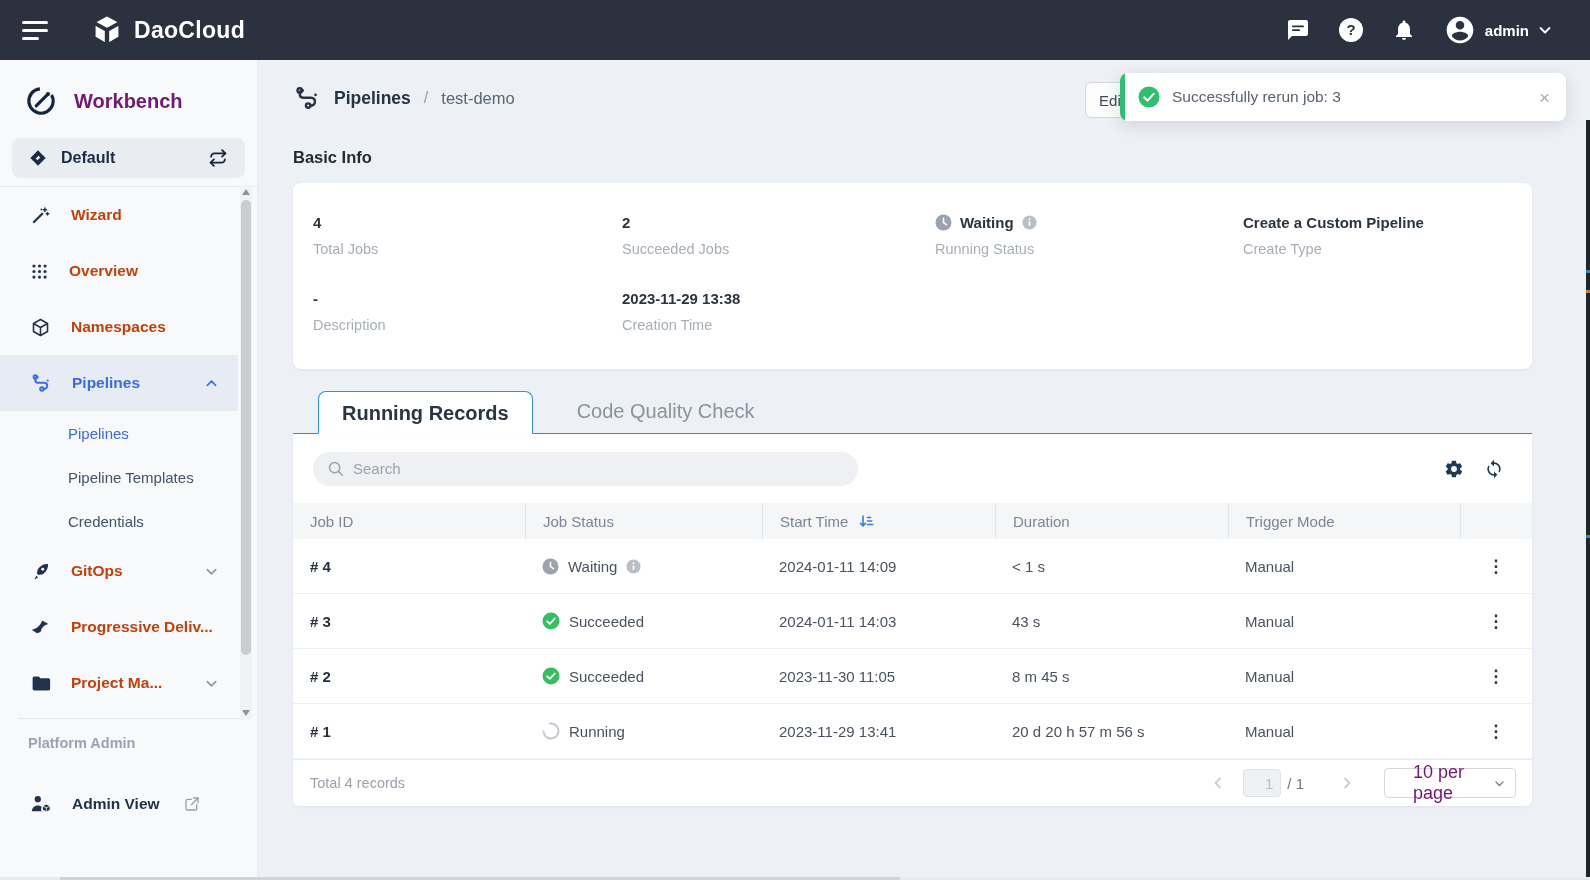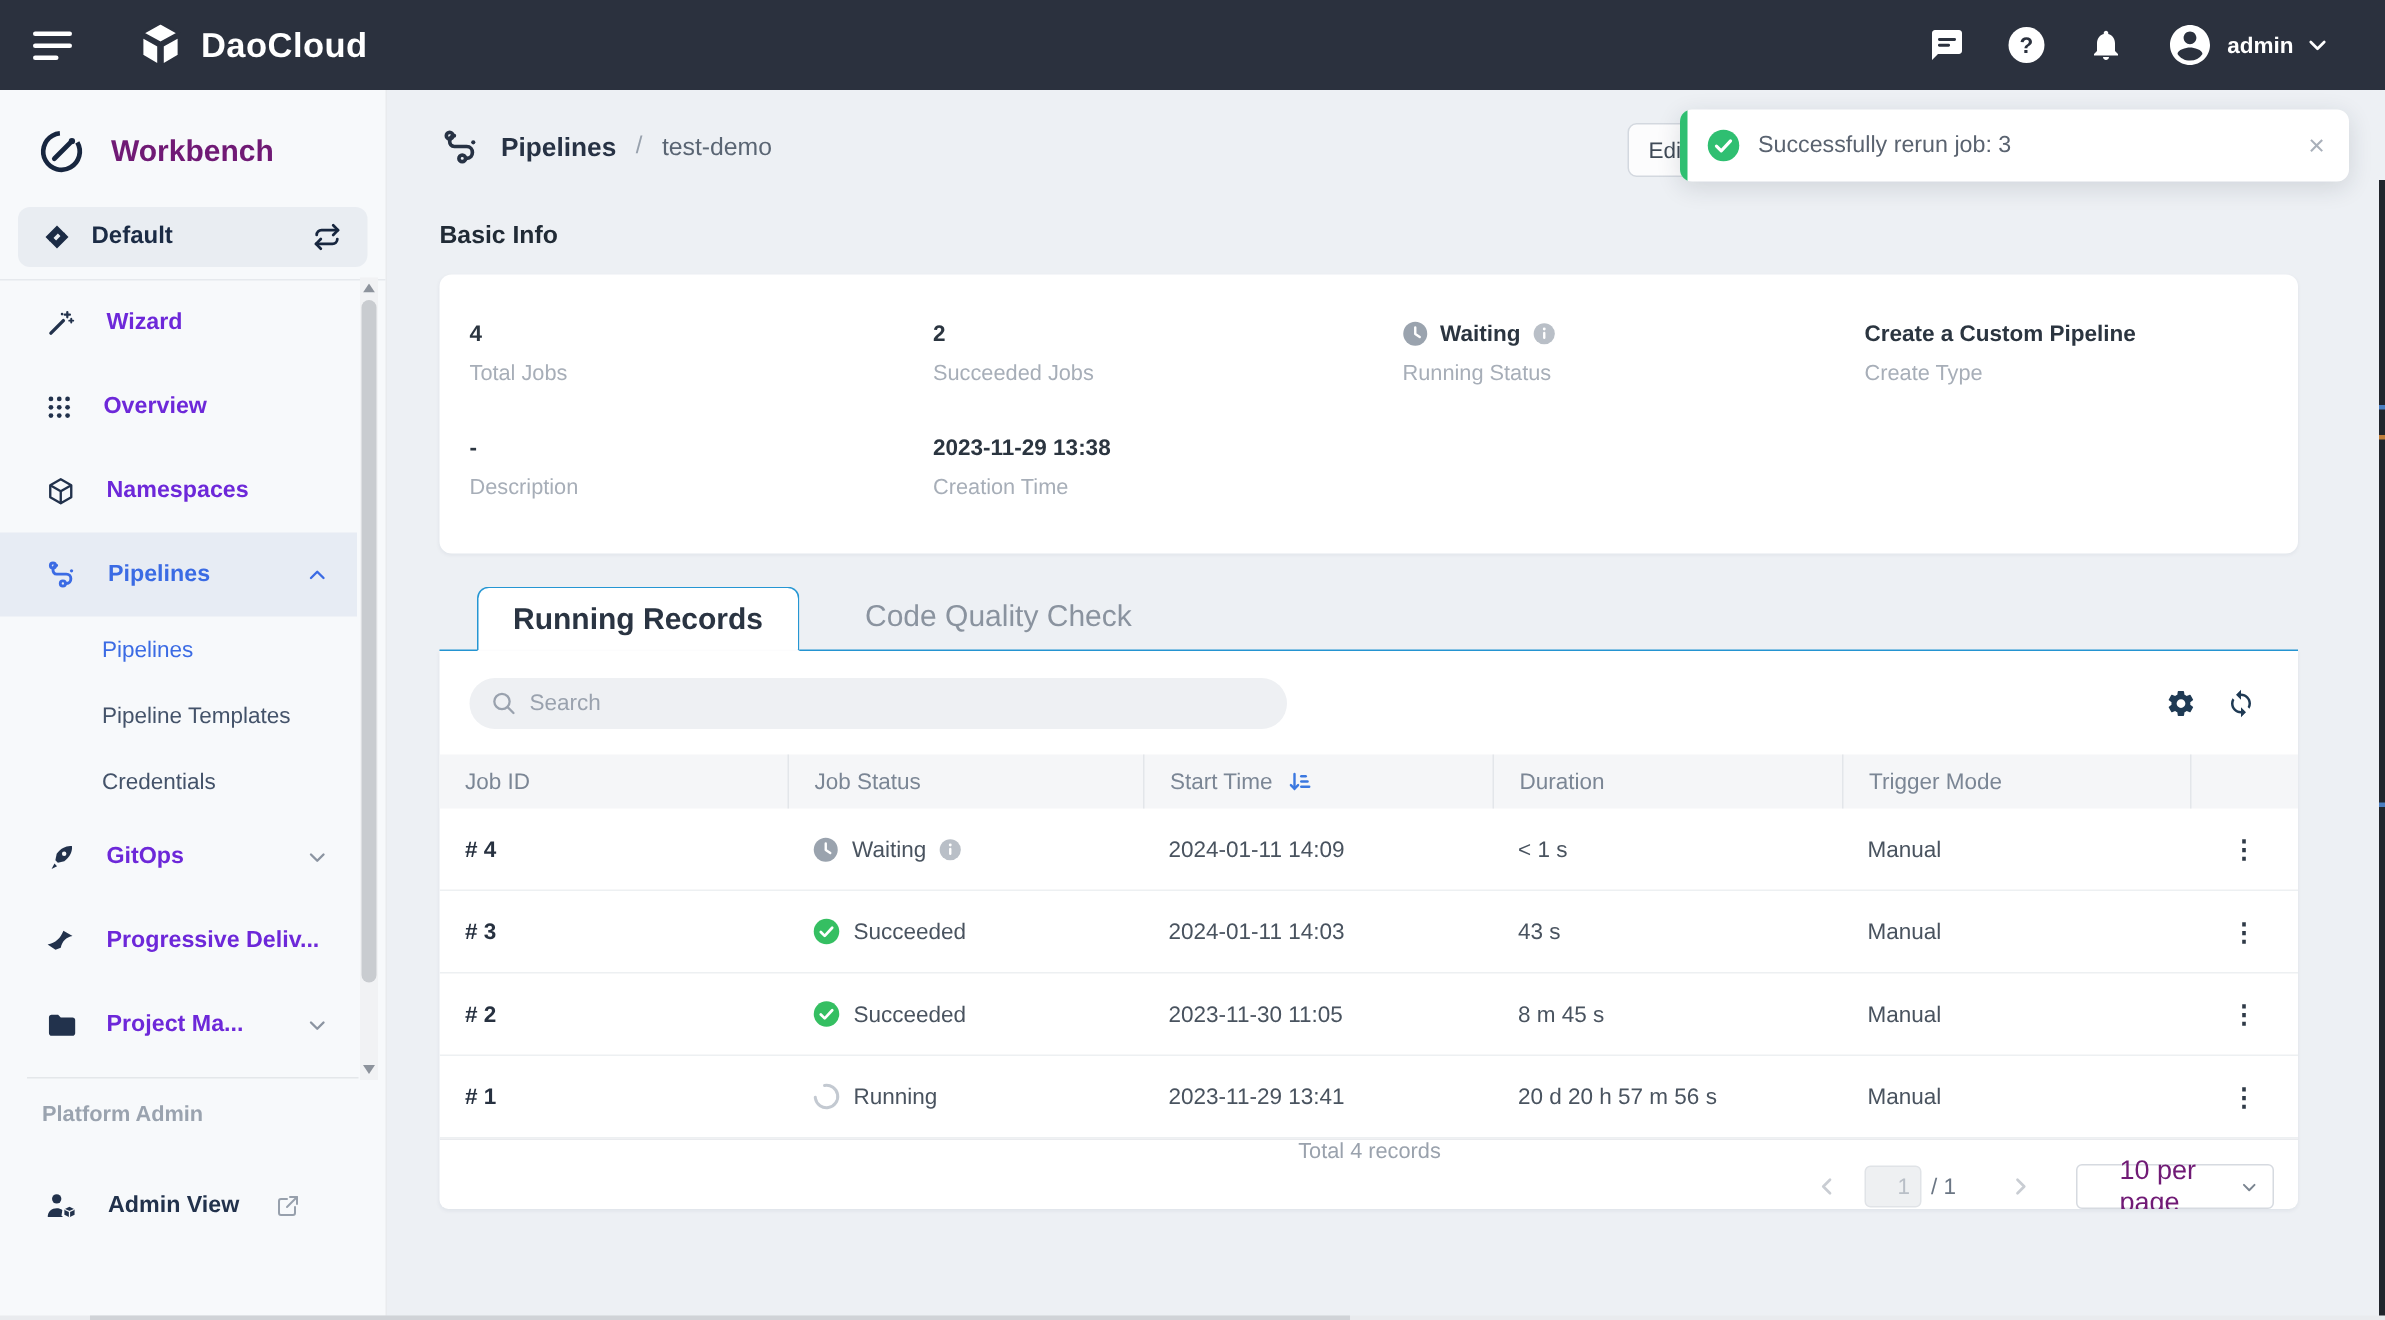--- a/index.html
+++ b/index.html
@@ -23,21 +23,21 @@
   
   .sidebar { position:relative; width:258px; background:#f7f9fb; border-right:1px solid #e9ebee; flex:none; }
   .wb-header { display:flex; align-items:center; gap:16px; padding:24px 0 18px 24px; color:#17263f; }
   .wb-title { font-size:20px; font-weight:bold; color:#701a75; }
   .workspace-pill { margin:2px 12px 0 12px; height:40px; background:#e9edf2; border-radius:8px;
     display:flex; align-items:center; gap:13px; padding:0 16px; cursor:pointer; }
   .workspace-label { font-size:16px; font-weight:bold; color:#1b2b45; }
   .ws-swap { margin-left:auto; display:flex; }
   .menu { margin-top:8px; border-top:1px solid #e6e9ed; }
   .m-item { height:56px; display:flex; align-items:center; gap:20px; padding-left:30px; cursor:pointer; width:238px; }
-  .m-item .lbl { font-size:15.5px; font-weight:600; color:#6d28d9; }
+  .m-item .lbl { font-size:15.5px; font-weight:600; color:#c2410c; }
   .m-item.active { background:#e7ecf4; }
   .m-item.active .lbl { color:#3b6be4; }
   .m-chev { margin-left:auto; margin-right:20px; display:flex; }
   .sub { }
   .s-item { height:44px; display:flex; align-items:center; padding-left:68px; cursor:pointer; width:238px; }
   .s-item .lbl { font-size:15px; color:#44536a; }
   .s-item.active .lbl { color:#3b6be4; }
   .side-divider { position:absolute; left:18px; right:18px; top:658px; border-top:1px solid #e4e7ea; }
   .section-label { position:absolute; top:675px; left:28px; font-size:14.5px; font-weight:bold; color:#9aa3af; }
   .admin-view { position:absolute; top:722px; left:0; height:44px; width:238px; display:flex; align-items:center; gap:20px; padding-left:30px; cursor:pointer; }
@@ -93,21 +93,21 @@
   .thead .th { display:flex; align-items:center; gap:10px; padding-left:17px; font-size:15px; color:#7b8695; border-left:1px solid #e3e6ea; }
   .thead .th:first-child { border-left:none; }
   .trow { height:55px; border-bottom:1px solid #edf0f2; }
   .trow:last-of-type { border-bottom:none; }
   .td { display:flex; align-items:center; padding-left:17px; font-size:15px; color:#49535f; }
   .td.id { font-weight:bold; color:#273140; }
   .td.status { gap:9px; }
   .td.actions { justify-content:center; padding-left:0; }
   .kebab { font-size:17px; font-weight:bold; color:#2f3a47; cursor:pointer; line-height:1; letter-spacing:0; }
 
-  .tfoot { height:47px; border-top:1px solid #e9ebee; display:flex; align-items:center; padding:0 16px 0 17px;flex-direction:column; }
+  .tfoot { height:47px; border-top:1px solid #e9ebee; display:flex; align-items:center; padding:0 16px 0 17px; }
   .total { font-size:14.5px; color:#9aa2ad; }
   .pager { margin-left:auto; display:flex; align-items:center; }
   .pg-chev { display:flex; padding:0 6px; cursor:pointer; }
   .pg-box { width:38px; height:28px; background:#eef0f2; border:1px solid #e0e3e7; border-radius:4px;
     font-size:15px; color:#b9bfc7; display:flex; align-items:center; justify-content:flex-end; padding-right:7px; margin-left:12px; }
   .pg-of { font-size:15px; color:#6b7684; margin-left:6px; }
   .pg-next { margin-left:30px; }
   .per-page { margin-left:24px; width:132px; height:30px; border:1px solid #d6dae0; border-radius:4px; background:#fff;
     display:flex; align-items:center; justify-content:space-between; padding:0 10px 0 12px; cursor:pointer; }
   .per-page span { font-size:18px; color:#701a75;margin-left:16px; }

